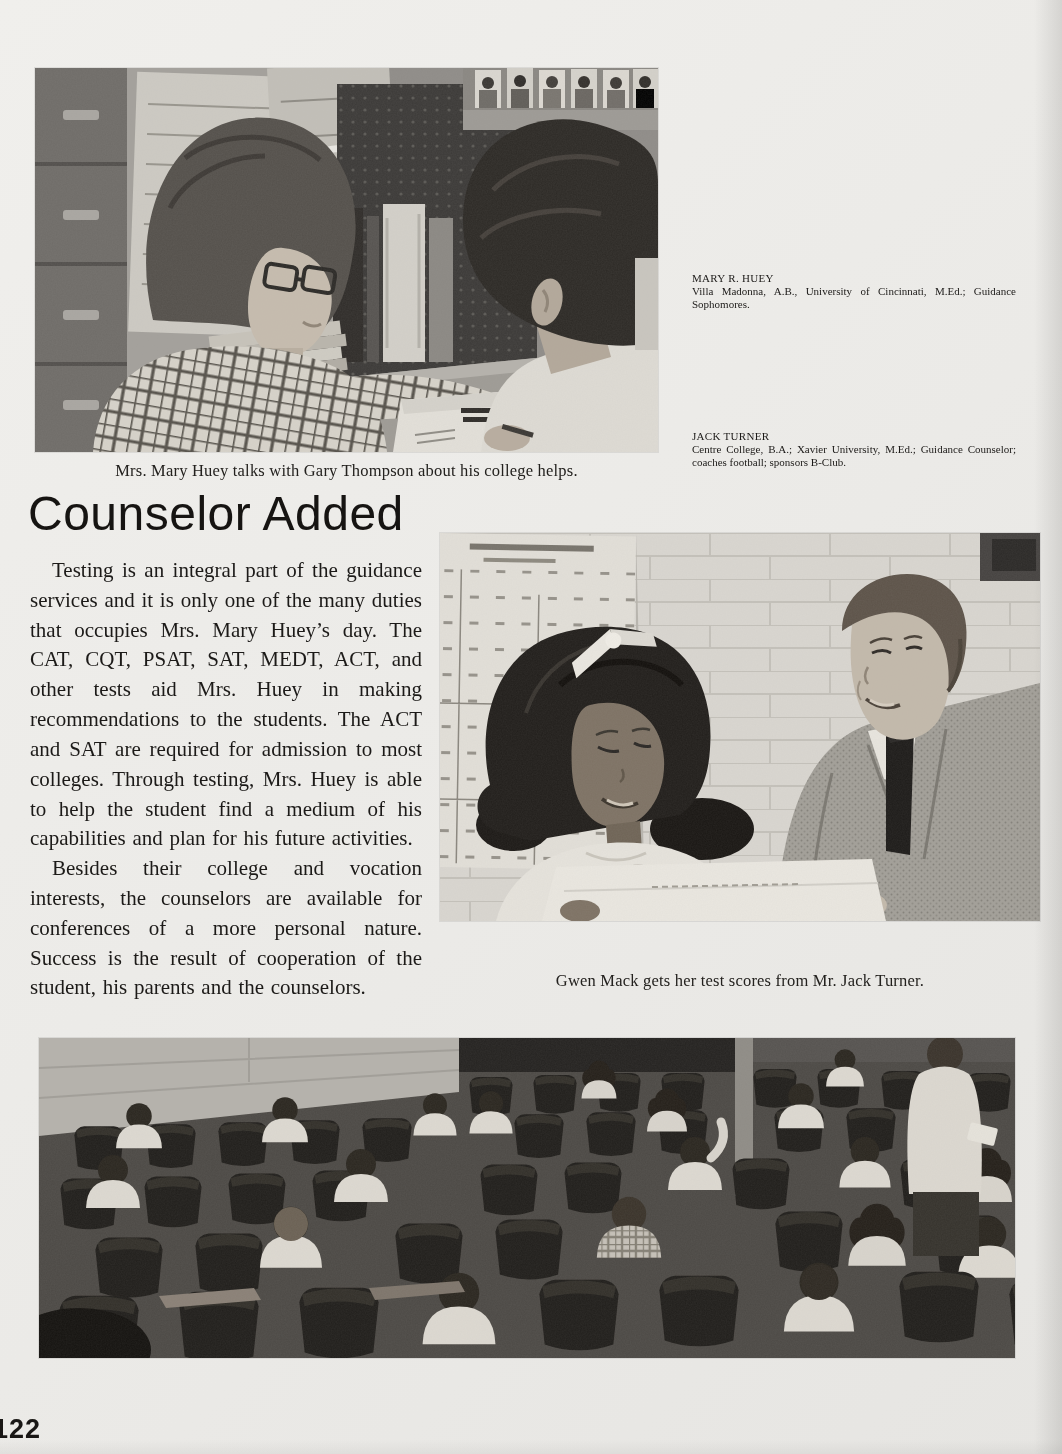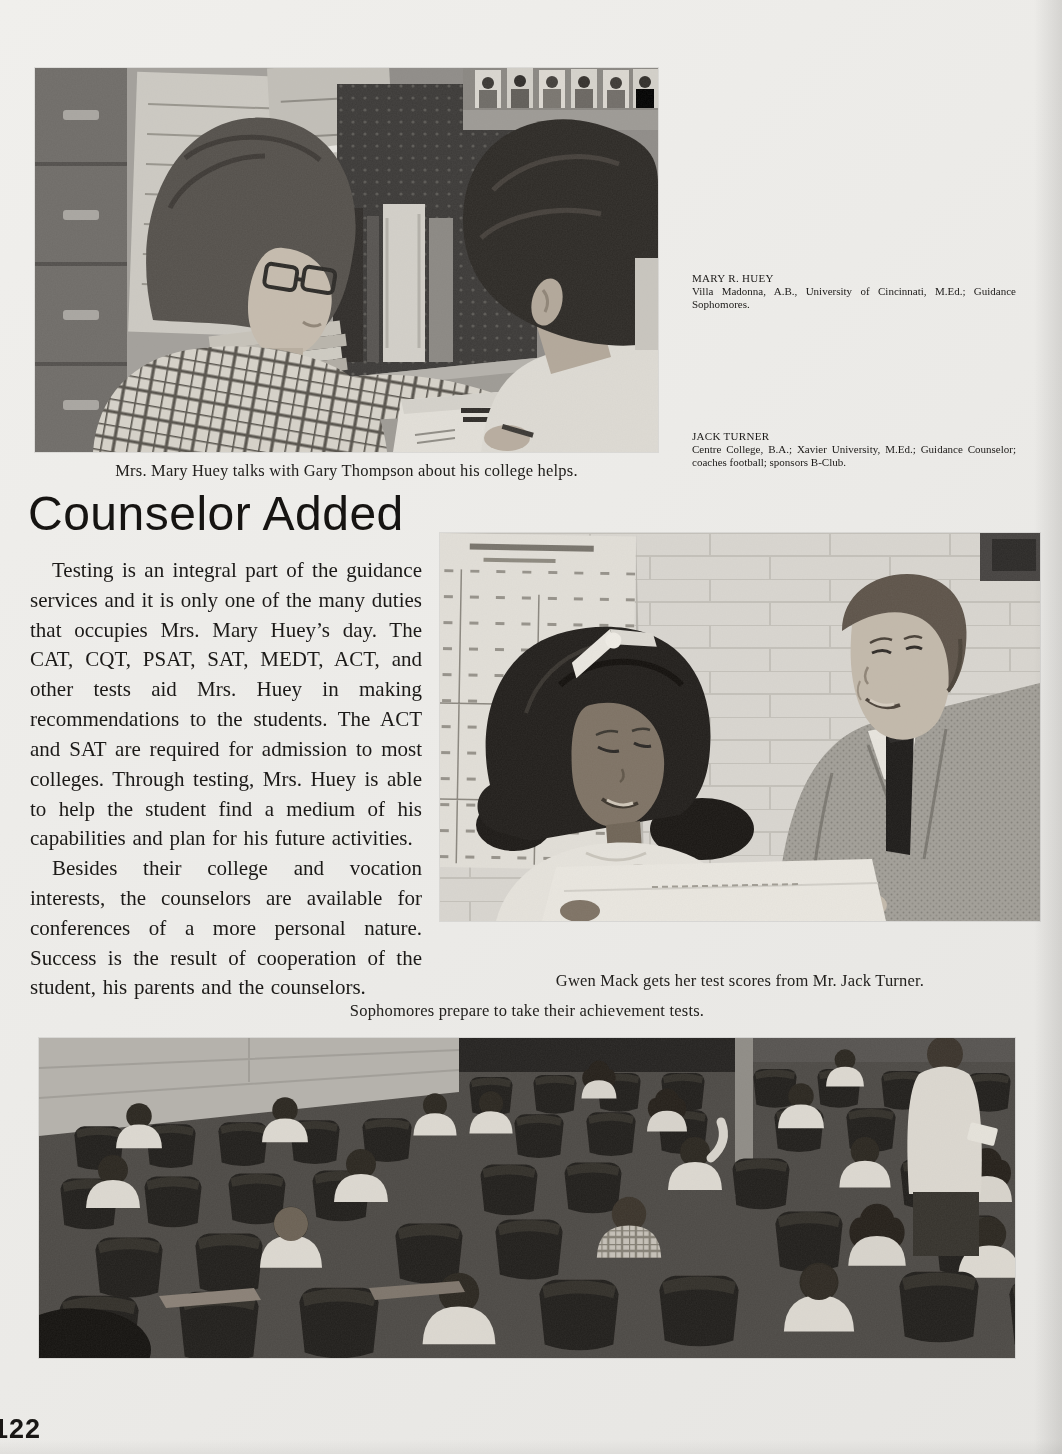--- a/index.html
+++ b/index.html
@@ -282,21 +282,20 @@
 
       <polygon points="116,334 432,326 446,388 102,388" fill="#eae7e0"></polygon>
       <path d="M124 358 L438 350" stroke="#d2cfc8" stroke-width="2"></path>
       <path d="M212 354 l150 -3" stroke="#a19d94" stroke-width="2" stroke-dasharray="6 4"></path>
       <ellipse cx="140" cy="378" rx="20" ry="11" fill="#7e7264"></ellipse>
       <rect width="600" height="388" filter="url(#grain2)"></rect>
     </svg>
   </div>
   <div class="caption cap-mid">Gwen Mack gets her test scores from Mr. Jack Turner.</div>
 
-  <div class="caption cap-bottom">Sophomores prepare to take their achievement tests.</div>
 
   <div class="photo photo-bottom">
     <svg viewBox="0 0 976 320" preserveAspectRatio="none">
       <defs>
         <g id="st3">
           <path d="M-30 -18 q2 -10 12 -11 l36 0 q10 1 12 11 l-4 38 q-26 9 -52 0 Z" fill="#201e1b"></path>
           <path d="M-28 -24 q28 -9 56 0 l-2 9 q-26 -7 -52 0 Z" fill="#38352f" opacity="0.75"></path>
         </g>
         <g id="kid3">
           <circle cx="0" cy="-26" r="15" fill="#2a261f"></circle>

